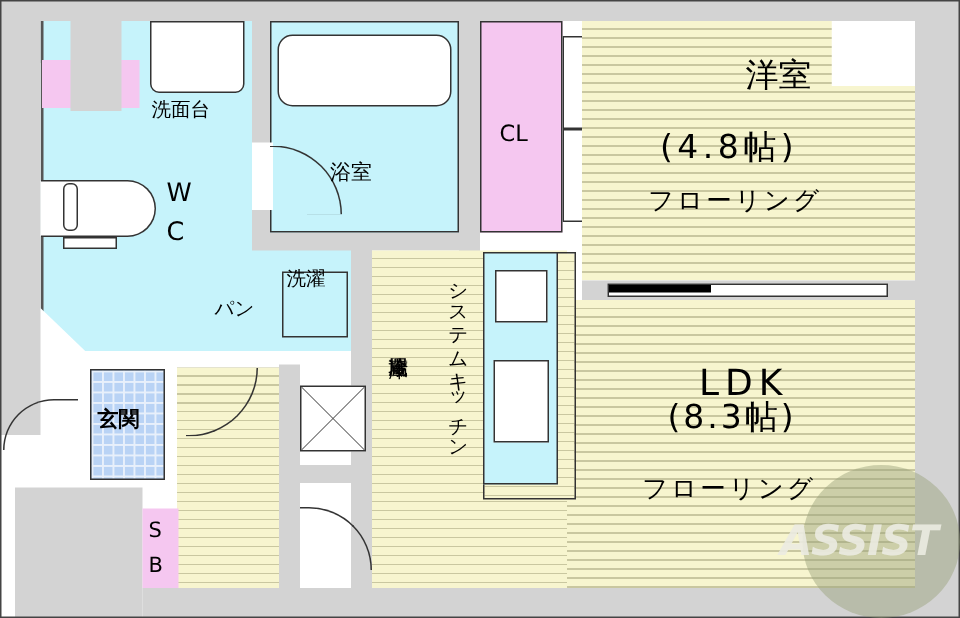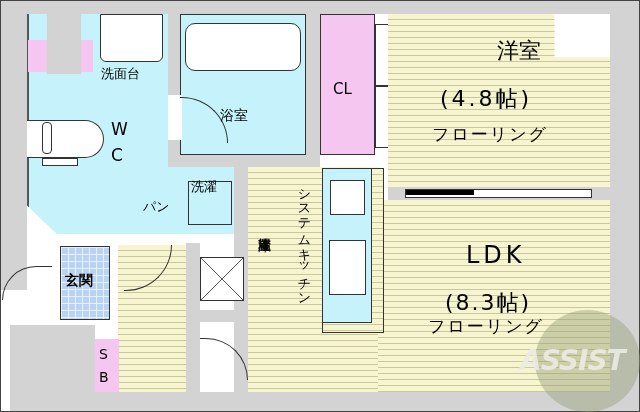--- a/index.html
+++ b/index.html
@@ -62,21 +62,21 @@
 <div class="abs lbl" style="left:478px;top:40px;font-size:22px;margin-left:19px;">洋室</div>
 <div class="abs lbl" style="left:440px;top:88px;font-size:22px;letter-spacing:3px;">(4.8帖)</div>
 <div class="abs lbl" style="left:432px;top:126px;font-size:17px;letter-spacing:2px;">フローリング</div>
 
 <div class="abs wall" style="left:388px;top:187px;width:222px;height:13px;"></div>
 <div class="abs white line" style="left:405px;top:189px;width:187px;height:9px;"></div>
 <div class="abs" style="left:406px;top:190px;width:68px;height:5px;background:#000;"></div>
 
 <div class="abs floor" style="left:375px;top:200px;width:235px;height:192px;"></div>
 <div class="abs lbl" style="left:466px;top:243px;font-size:24px;letter-spacing:4px;text-align:right;">LDK</div>
-<div class="abs lbl" style="left:445px;top:292px;font-size:22px;letter-spacing:2px;">(8.3帖)</div>
+<div class="abs lbl" style="left:445px;top:268px;font-size:22px;letter-spacing:2px;">(8.3帖)</div>
 <div class="abs lbl" style="left:428px;top:318px;font-size:17px;letter-spacing:2px;">フローリング</div>
 
 <div class="abs floor" style="left:248px;top:167px;width:130px;height:225px;"></div>
 <div class="abs wall" style="left:234px;top:163px;width:14px;height:230px;"></div>
 <div class="abs floor line" style="left:322px;top:168px;width:62px;height:165px;border-width:1px;"></div>
 <div class="abs wet line" style="left:322px;top:168px;width:50px;height:155px;"></div>
 <div class="abs white line" style="left:330px;top:180px;width:35px;height:35px;"></div>
 <div class="abs white line" style="left:329px;top:240px;width:37px;height:55px;"></div>
 <div class="abs lbl vtext" style="left:298px;top:180px;font-size:13px;">システムキッチン</div>
 

